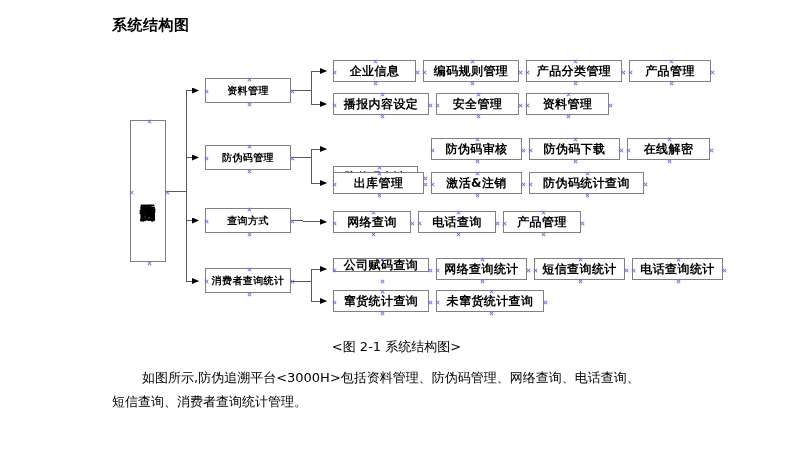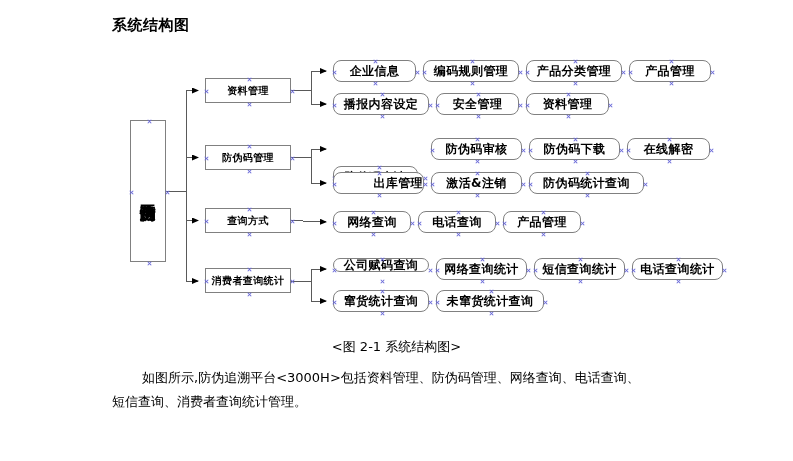--- a/index.html
+++ b/index.html
@@ -67,21 +67,20 @@
     writing-mode: vertical-rl;
     text-orientation: upright;
     line-height: 1.08;
     padding-top: 2px;
   }
   .node.level2 {
     font-size: 10px;
   }
   .node.level3 {
     font-size: 12px;
-    border-radius: 8px;
   }
 
   
   .handle {
     position: absolute;
     width: 5px;
     height: 5px;
     margin-left: -2.5px;
     margin-top: -2.5px;
     z-index: 6;
@@ -271,21 +270,21 @@
         <div class="handle" style="left: 0px; top: 11px;"></div>
         <div class="handle" style="left: 91px; top: 11px;"></div>
       </div>
       <div class="node level3" style="left: 627px; top: 138px; width: 83px; height: 22px;">
         <span>在线解密</span>
         <div class="handle" style="left: 41.5px; top: 0px;"></div>
         <div class="handle" style="left: 41.5px; top: 22px;"></div>
         <div class="handle" style="left: 0px; top: 11px;"></div>
         <div class="handle" style="left: 83px; top: 11px;"></div>
       </div>
-      <div class="node level3" style="left: 333px; top: 172px; width: 91px; height: 22px; justify-content: flex-end;">
+      <div class="node level3" style="left: 333px; top: 172px; width: 91px; height: 22px;">
         <span>出库管理</span>
         <div class="handle" style="left: 45.5px; top: 0px;"></div>
         <div class="handle" style="left: 45.5px; top: 22px;"></div>
         <div class="handle" style="left: 0px; top: 11px;"></div>
         <div class="handle" style="left: 91px; top: 11px;"></div>
       </div>
       <div class="node level3" style="left: 431px; top: 172px; width: 91px; height: 22px;">
         <span>激活&amp;注销</span>
         <div class="handle" style="left: 45.5px; top: 0px;"></div>
         <div class="handle" style="left: 45.5px; top: 22px;"></div>

